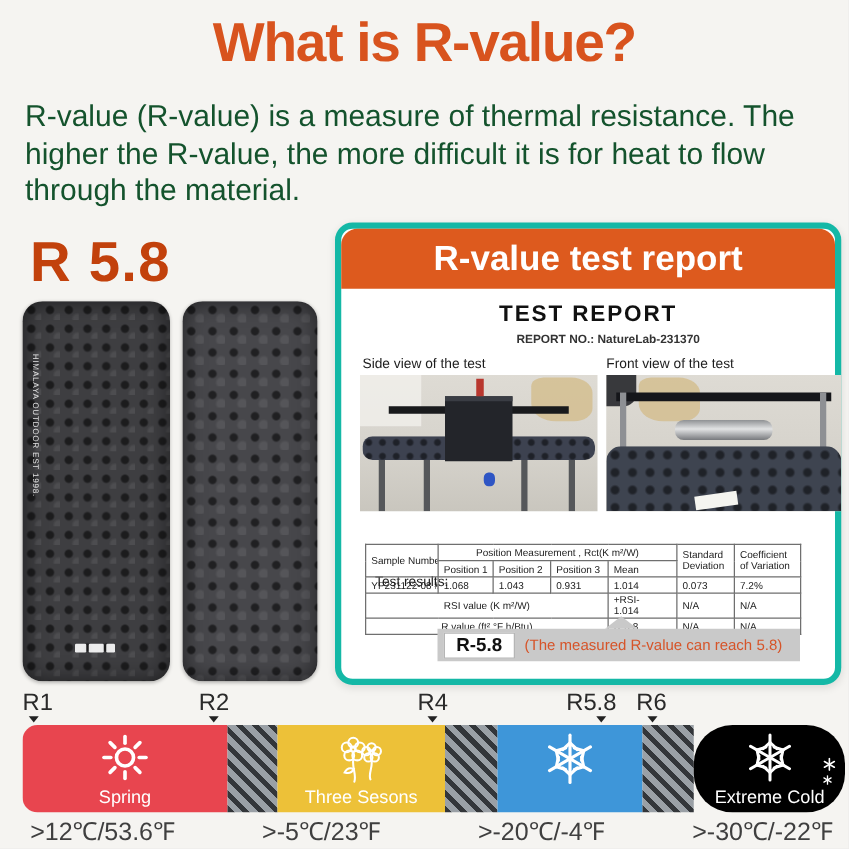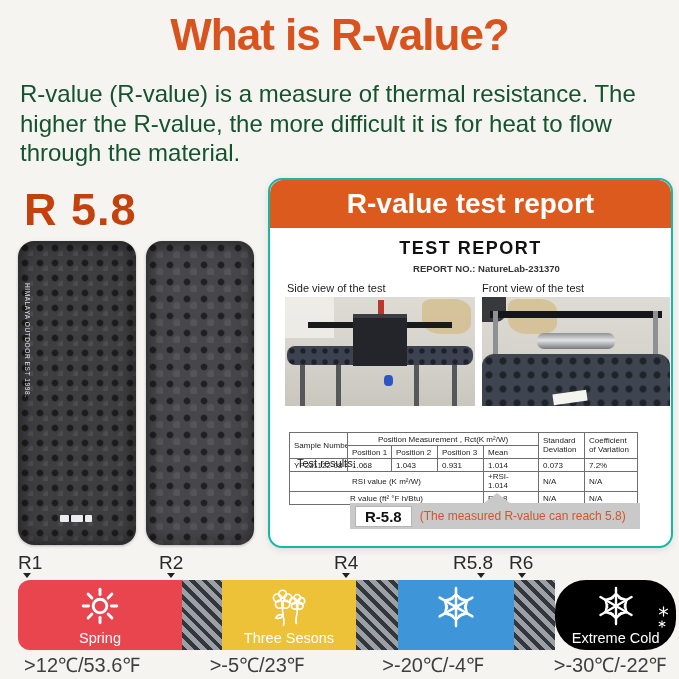--- a/index.html
+++ b/index.html
@@ -22,21 +22,21 @@
        box-shadow:inset 0 0 18px rgba(0,0,0,.55), 0 1px 3px rgba(0,0,0,.25);}
   .pad-left{left:18px;top:241px;width:118px;height:304px;}
   .pad-right{left:146px;top:241px;width:108px;height:304px;background-color:#47474b;background-size:17px 17px;}
   .pad-side-text{left:6px;top:42px;height:235px;color:#ffffff;opacity:.85;font-size:6.5px;
                  letter-spacing:.6px;writing-mode:vertical-rl;text-orientation:sideways;}
   .pad-logo{left:42px;top:272px;width:36px;height:10px;display:flex;gap:2px;align-items:center;}
   .pad-logo span{display:block;background:#fff;opacity:.9;height:7px;border-radius:1px;}
 
   
   .panel{left:268px;top:178px;width:405px;height:370px;background:#ffffff;border-radius:14px;
-         box-shadow:0 2px 7px rgba(0,0,0,.10);border:2px solid #14b8a6;box-sizing:border-box;}
+         box-shadow:0 2px 7px rgba(0,0,0,.10);border:5px solid #14b8a6;box-sizing:border-box;}
   .panel-band{position:absolute;left:0;top:0;width:100%;height:48px;background:#dd5a1e;
               border-radius:13px 13px 0 0;display:flex;align-items:center;justify-content:center;}
   .panel-band .txt{color:#fff;font-size:28px;font-weight:bold;}
   .doc-title{position:absolute;left:0;top:58px;width:100%;text-align:center;font-size:18px;
              font-weight:bold;letter-spacing:1.5px;color:#111;}
   .report-no{position:absolute;left:16px;top:83px;width:100%;text-align:center;font-size:9.5px;
              font-weight:bold;color:#333;}
   .caption{position:absolute;top:102px;font-size:11px;color:#1c1c1c;}
   .photo{position:absolute;top:117px;height:109px;overflow:hidden;
          background:linear-gradient(#dedbd4 0%,#d6d3cc 55%,#c9c6be 100%);}

